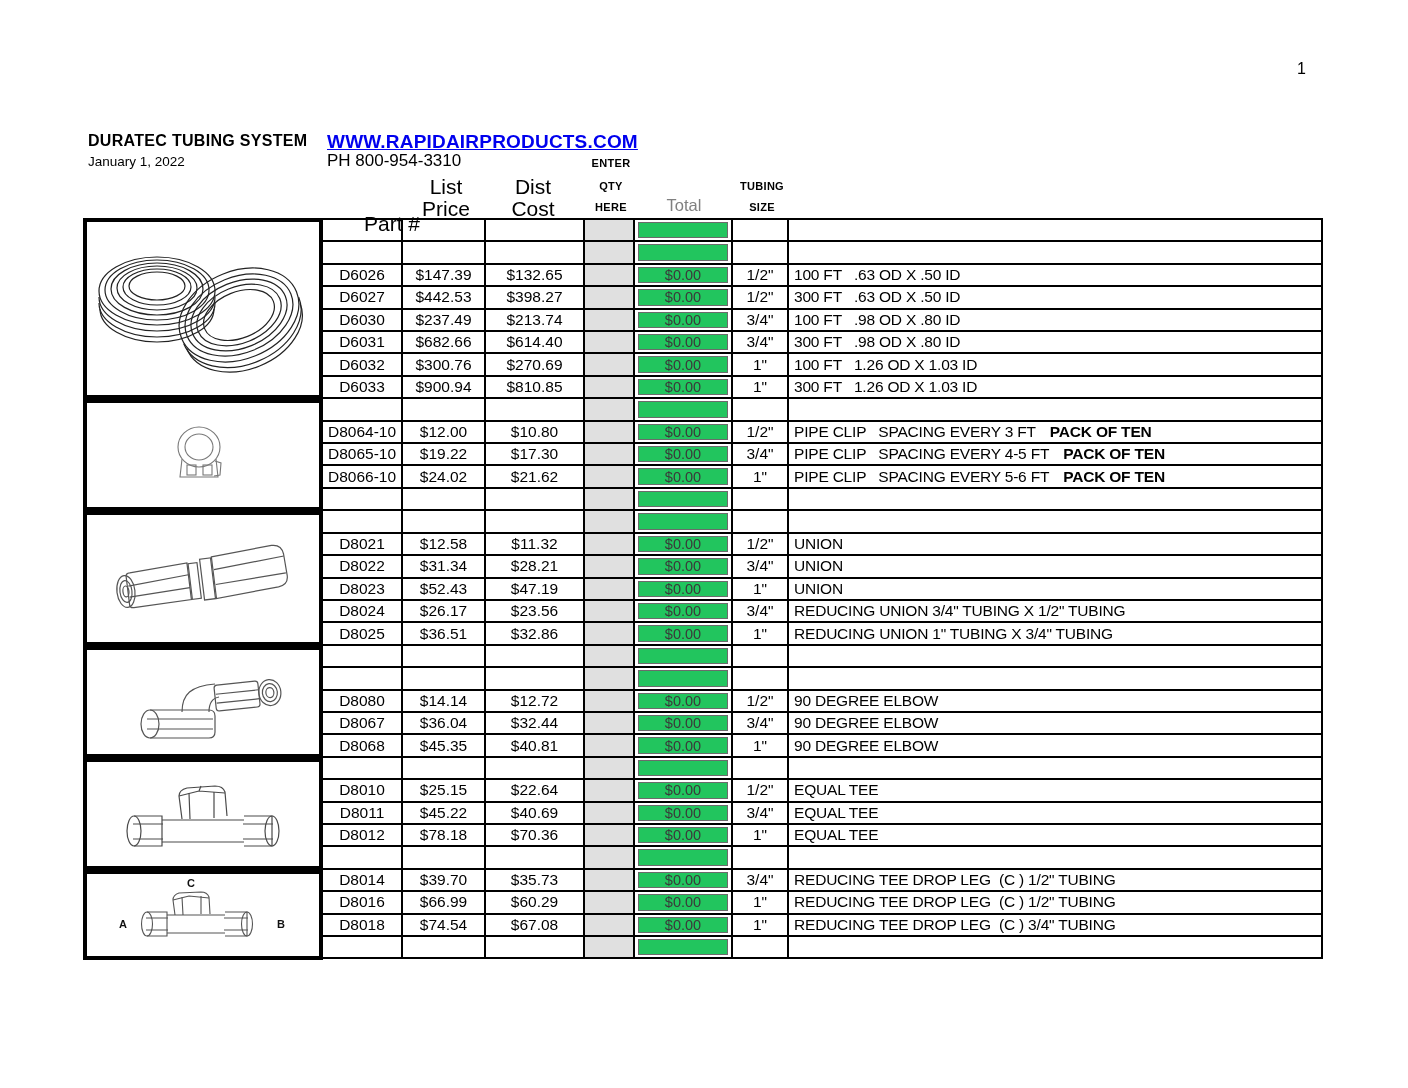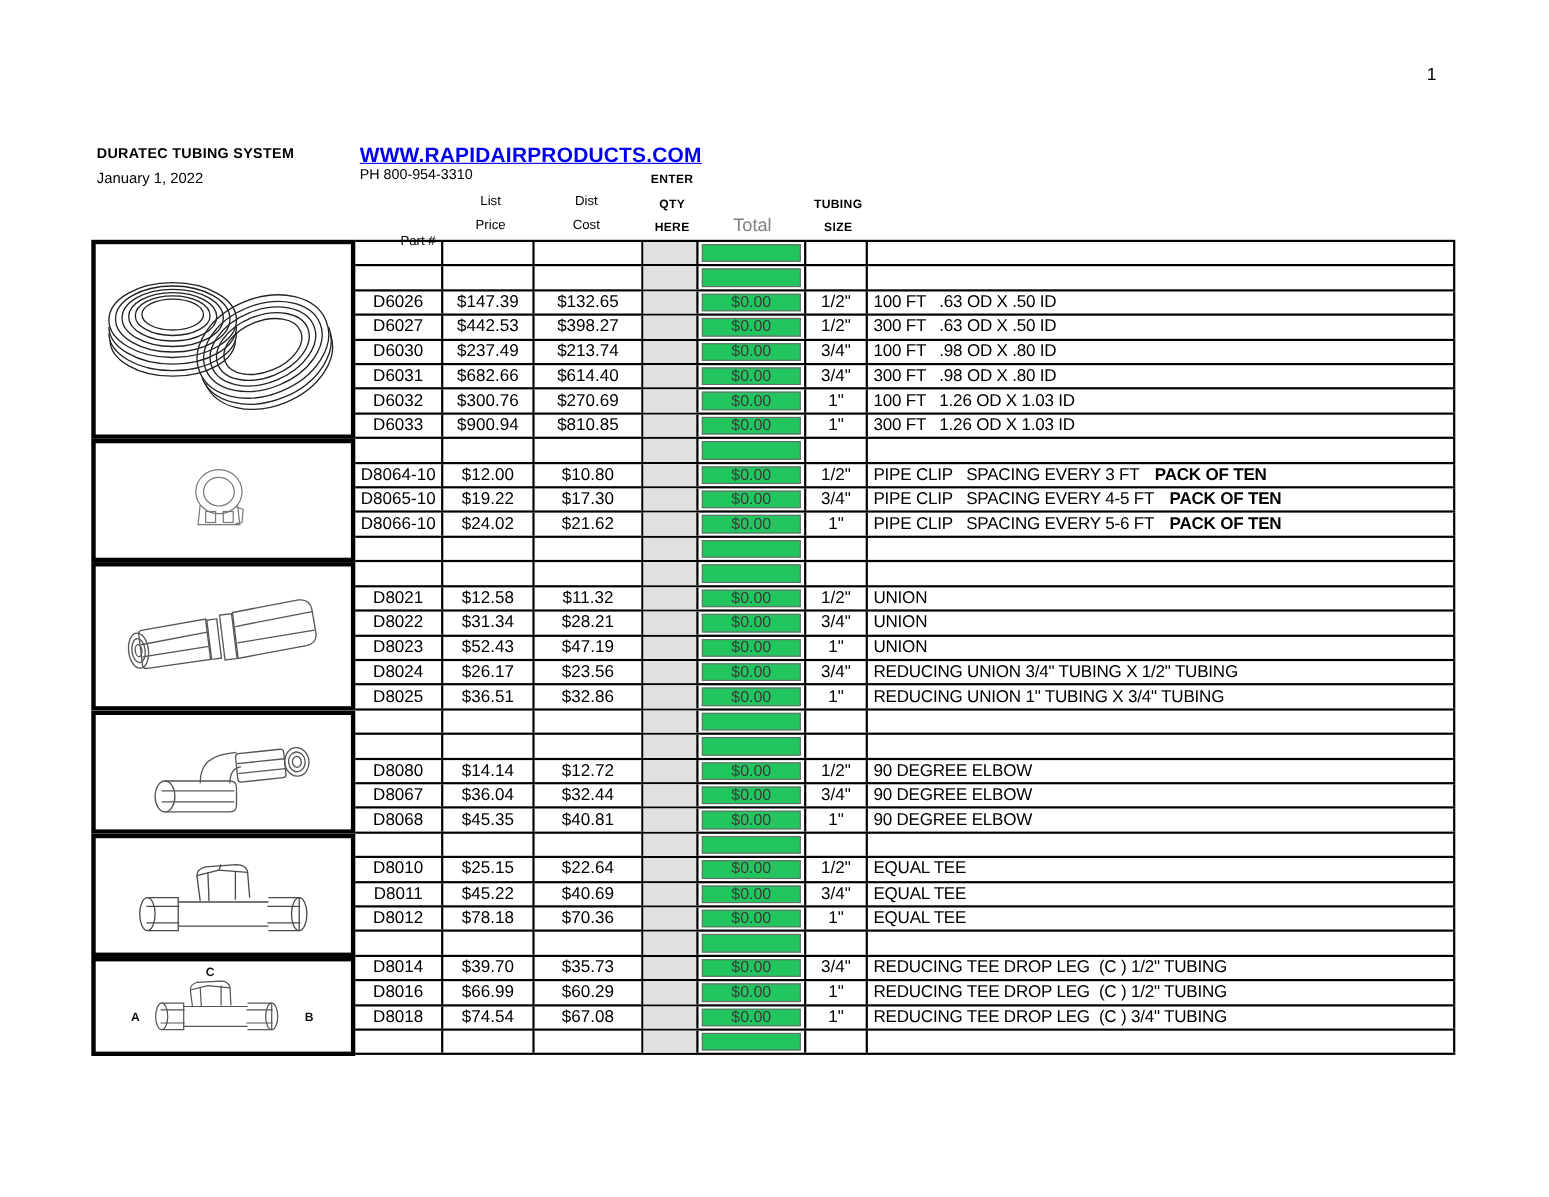--- a/index.html
+++ b/index.html
@@ -1,24 +1,24 @@
 <!DOCTYPE html>
 <html><head>
 <meta charset="utf-8">
 <style>
   html,body{margin:0;padding:0;background:#fff;}
   .doc{position:relative;width:1408px;height:1088px;background:#fff;overflow:hidden;
        font-family:"Liberation Sans",sans-serif;color:#000;}
   .page-num{position:absolute;left:1297px;top:60px;font-size:16px;}
-  .h-title{position:absolute;left:88px;top:132px;font-size:13px;font-weight:bold;letter-spacing:.3px;}
+  .h-title{position:absolute;left:88px;top:132px;font-size:16px;font-weight:bold;letter-spacing:.3px;}
   .h-date{position:absolute;left:88px;top:154px;font-size:13.5px;}
   .h-url{position:absolute;left:327px;top:131px;font-size:19px;font-weight:bold;color:#0000ee;
          text-decoration:underline;letter-spacing:.2px;}
-  .h-phone{position:absolute;left:327px;top:151px;font-size:13px;}
-  .chdr{position:absolute;transform:translateX(-50%);font-size:12px;white-space:nowrap;}
+  .h-phone{position:absolute;left:327px;top:151px;font-size:17px;}
+  .chdr{position:absolute;transform:translateX(-50%);font-size:21px;white-space:nowrap;}
   .chdr.sm{font-size:11px;font-weight:bold;letter-spacing:.3px;}
   .chdr.left{transform:none;}
   .chdr.gray{color:#808080;font-size:16.5px;}
 
   .price-table{position:absolute;left:83px;top:218px;width:1240px;}
   .section{display:flex;align-items:stretch;}
   .img-box{width:240px;box-sizing:border-box;border:4px solid #000;background:#fff;
            display:flex;align-items:center;justify-content:center;overflow:hidden;}
   .img-box svg{display:block;width:232px;}
   .rows{flex:1;display:flex;flex-direction:column;}

